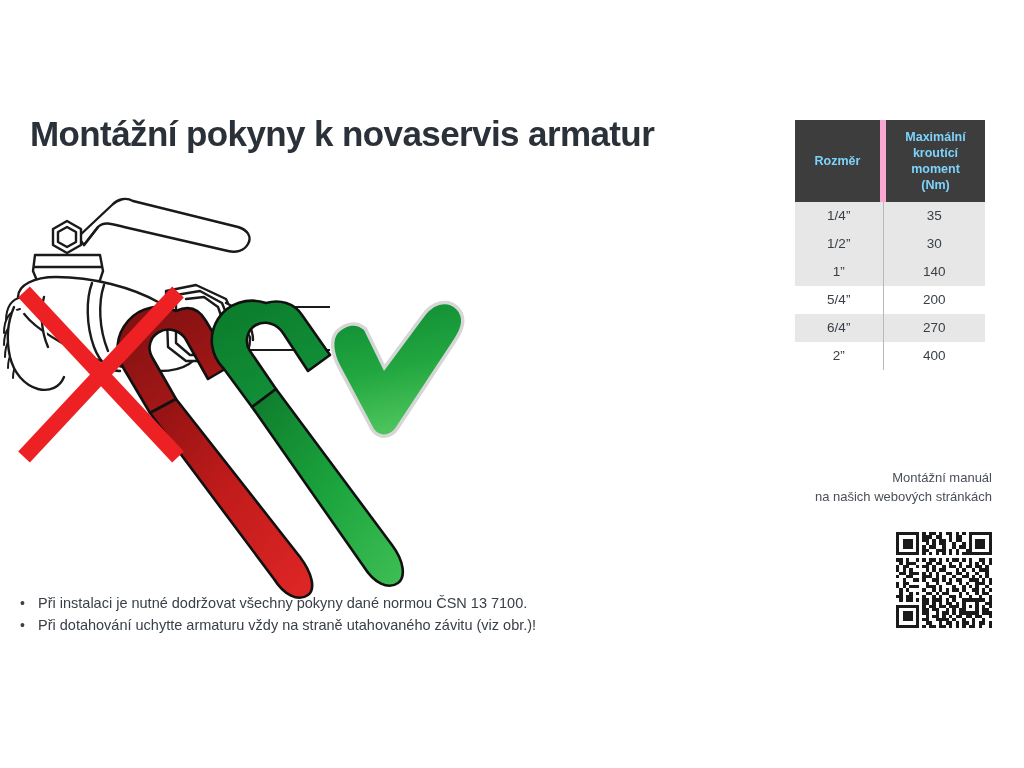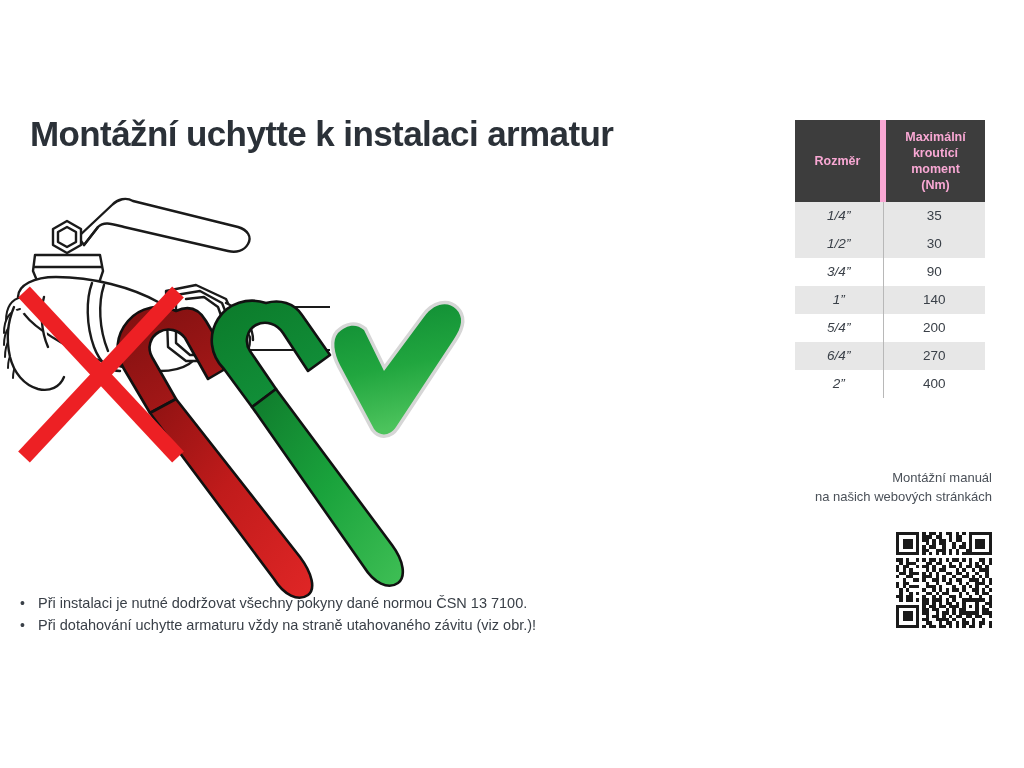--- a/index.html
+++ b/index.html
@@ -76,41 +76,41 @@
   #torque-table {
     position: absolute;
     left: 795px;
     top: 120px;
     width: 190px;
     border-collapse: collapse;
     table-layout: fixed;
   }
   #torque-table th {
     background: #3d3d3d;
-    color: #f9a8d4;
+    color: #7dd3fc;
     font-size: 12.5px;
     font-weight: bold;
     line-height: 16px;
     padding: 8px 4px;
     vertical-align: middle;
     text-align: center;
     height: 82px;
     box-sizing: border-box;
   }
   #torque-table th.col-size { width: 88px; border-right: 6px solid #f9a8d4; }
   #torque-table th.col-torque { width: 102px; }
   #torque-table td {
     font-size: 13.5px;
     color: #3a4048;
     text-align: center;
     height: 28px;
     padding: 0;
     line-height: 28px;
   }
-  #torque-table td.cell-size { border-right: 1px solid #b8b8b8; font-style: italic; }
+  #torque-table td.cell-size { border-right: 1px solid #b8b8b8; }
   #torque-table tbody tr.odd td { background: #e7e7e7; }
   #torque-table tbody tr.even td { background: #ffffff; }
 
   
   #footer-note {
     position: absolute;
     left: 760px;
     top: 468px;
     width: 232px;
     text-align: right;
@@ -130,21 +130,21 @@
     width: 96px;
     height: 96px;
   }
   #qr-wrap svg { display: block; }
 </style>
 </head>
 <body>
 
 <div id="page">
 
-  <div id="title">Montážní uchytte k instalaci armatur</div>
+  <div id="title">Montážní pokyny k novaservis armatur</div>
 
   <div id="illustration">
     <svg width="560" height="430" viewBox="0 0 560 430" xmlns="http://www.w3.org/2000/svg">
       <defs>
         <linearGradient id="gRedHandle" x1="0" y1="0" x2="1" y2="1">
           <stop offset="0%" stop-color="#8e1212"></stop>
           <stop offset="45%" stop-color="#c01b1b"></stop>
           <stop offset="100%" stop-color="#e02626"></stop>
         </linearGradient>
         <linearGradient id="gRedHead" x1="0" y1="0" x2="0.6" y2="1">
@@ -277,24 +277,20 @@
       </tr>
     </thead>
     <tbody>
       <tr class="odd">
         <td class="cell-size">1/4”</td>
         <td class="cell-torque">35</td>
       </tr>
       <tr class="odd">
         <td class="cell-size">1/2”</td>
         <td class="cell-torque">30</td>
-      </tr>
-      <tr class="even">
-        <td class="cell-size">3/4”</td>
-        <td class="cell-torque">90</td>
       </tr>
       <tr class="odd">
         <td class="cell-size">1”</td>
         <td class="cell-torque">140</td>
       </tr>
       <tr class="even">
         <td class="cell-size">5/4”</td>
         <td class="cell-torque">200</td>
       </tr>
       <tr class="odd">

